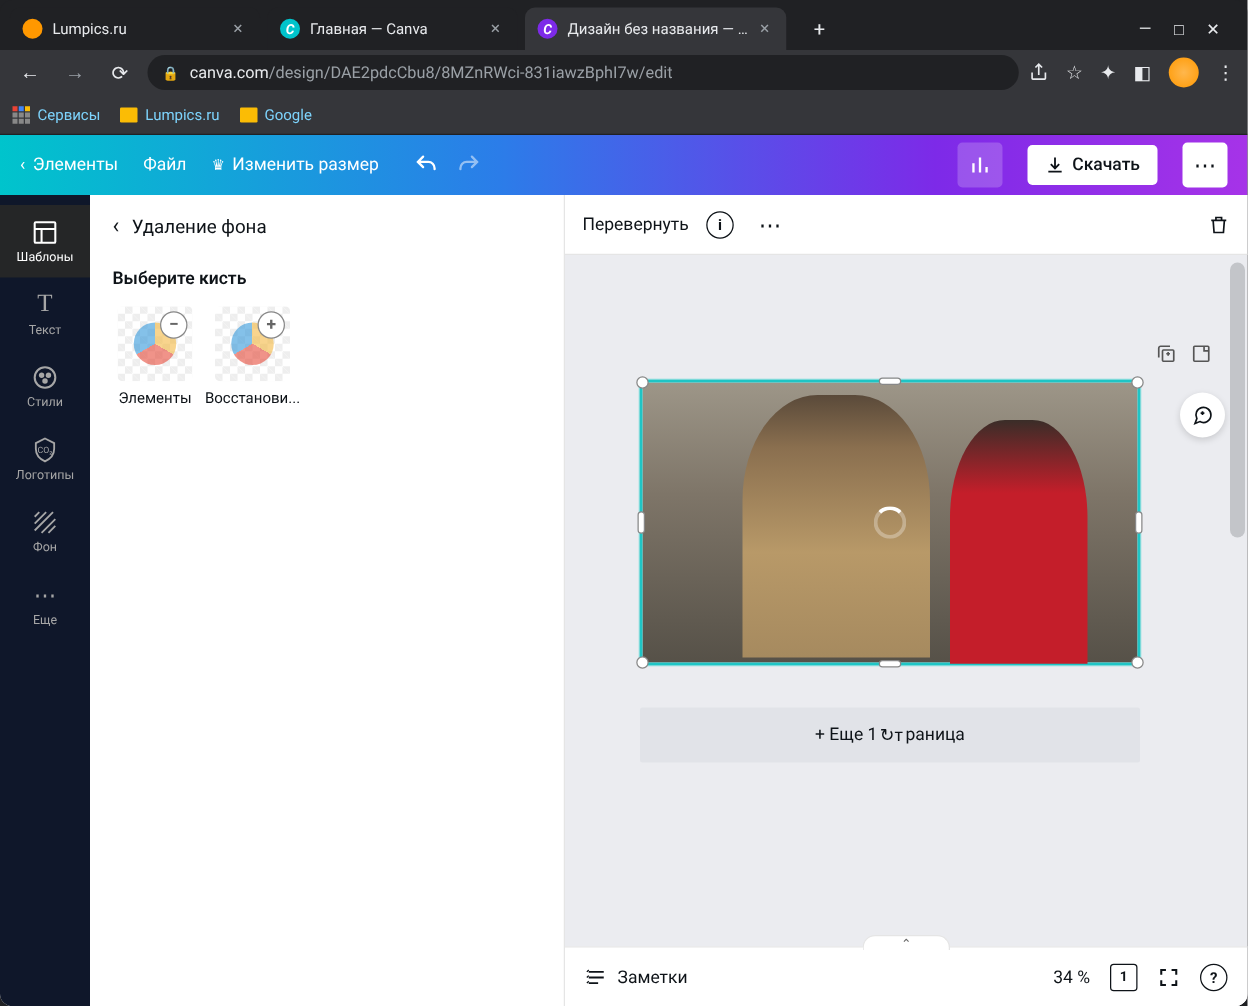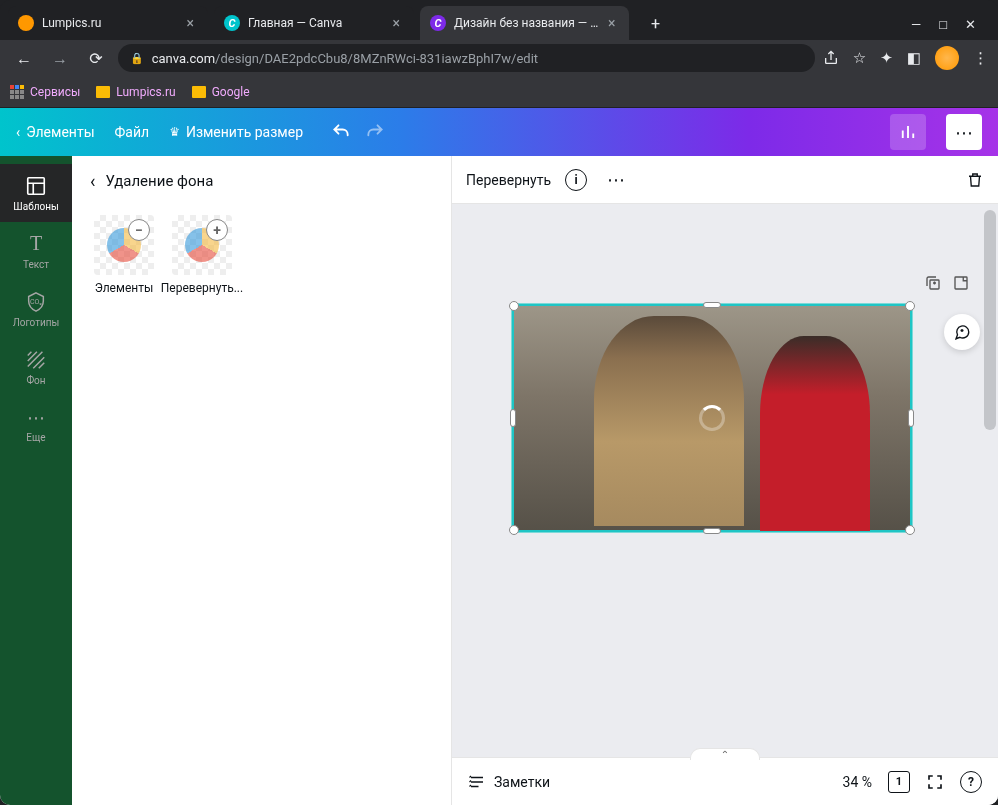--- a/index.html
+++ b/index.html
@@ -13,39 +13,39 @@
 .win-controls{margin-left:auto;display:flex;gap:18px;padding:0 14px 8px 0;color:#e8eaed}
 .win-controls span{font-size:13px;cursor:pointer}
 .addressbar{height:36px;background:#35363a;display:flex;align-items:center;padding:0 10px;gap:8px}
 .nav-btn{color:#9aa0a6;width:28px;height:28px;display:flex;align-items:center;justify-content:center;font-size:16px}
 .nav-btn.enabled{color:#e8eaed}
 .url-box{flex:1;background:#202124;border-radius:20px;height:28px;display:flex;align-items:center;padding:0 12px;color:#9aa0a6;font-size:13px}
 .url-box .lock{margin-right:8px;font-size:11px}
 .url-box .domain{color:#e8eaed}
 .addr-icons{display:flex;gap:14px;color:#e8eaed;font-size:15px;align-items:center}
 .avatar{width:24px;height:24px;border-radius:50%;background:radial-gradient(circle,#ffb74d,#ff9800)}
-.bookmarks{height:32px;background:#35363a;border-bottom:1px solid #202124;display:flex;padding:0 10px;gap:16px;font-size:12px;color:#f0abfc}
+.bookmarks{height:32px;background:#35363a;border-bottom:1px solid #202124;display:flex;padding:0 10px;gap:16px;font-size:12px;color:#7dd3fc}
 .bookmarks .bm{display:flex;align-items:center;gap:6px}
 .apps-icon{width:14px;height:14px;display:grid;grid-template-columns:repeat(3,1fr);gap:1px}
 .apps-icon span{background:#888}
 .apps-icon span:nth-child(1){background:#ea4335}.apps-icon span:nth-child(2){background:#4285f4}.apps-icon span:nth-child(3){background:#fbbc05}
 .folder{width:14px;height:12px;background:#fbbc05;border-radius:1px}
 
 .canva-header{height:48px;background:linear-gradient(90deg,#00c4cc 0%,#2b7de9 40%,#7d2ae8 75%,#a633e8 100%);display:flex;align-items:center;padding:0 16px;gap:20px;color:#fff;font-size:14px}
 .canva-header .hbtn{display:flex;align-items:center;gap:6px;cursor:pointer}
 .canva-header .crown{font-size:12px}
 .undo-redo{display:flex;gap:14px;margin-left:8px}
 .spacer{flex:1}
 .share-btn{background:rgba(255,255,255,0.25);padding:8px 14px;border-radius:4px;font-size:14px}
 .chart-btn{width:36px;height:36px;display:flex;align-items:center;justify-content:center;background:rgba(255,255,255,0.2);border-radius:4px}
 .download-btn{background:#fff;color:#0e1318;padding:8px 14px;border-radius:4px;display:flex;align-items:center;gap:6px;font-weight:500}
 .more-btn{background:#fff;color:#0e1318;width:36px;height:36px;display:flex;align-items:center;justify-content:center;border-radius:4px;font-size:18px}
 
 .app-body{display:flex;height:649px;background:#fff}
-.sidenav{width:72px;background:#14532d;display:flex;flex-direction:column;align-items:flex-start;padding-top:8px;color:#a6a6a6;font-size:10px}
+.sidenav{width:72px;background:#0f172a;display:flex;flex-direction:column;align-items:flex-start;padding-top:8px;color:#a6a6a6;font-size:10px}
 .sidenav .item{width:72px;height:58px;display:flex;flex-direction:column;align-items:center;justify-content:center;gap:4px;cursor:pointer}
 .sidenav .item.active{background:#252627;color:#fff}
 .sidenav .icon{font-size:18px}
 
 .panel{width:380px;background:#fff;border-right:1px solid #e5e5e5;padding:14px 18px}
 .panel-back{display:flex;align-items:center;gap:10px;font-size:15px;color:#0e1318;margin-bottom:24px;cursor:pointer}
 .panel-back .chev{font-size:18px}
 .panel h3{font-size:14px;font-weight:600;margin-bottom:14px;color:#0e1318}
 .brush-row{display:flex;gap:10px}
 .brush{width:68px;display:flex;flex-direction:column;align-items:center;gap:6px;font-size:12px;color:#0e1318;cursor:pointer}
@@ -184,40 +184,59 @@
           <path d="M15 14l5-5-5-5M20 9H10a6 6 0 00-6 6v1"></path>
         </svg>
       </span>
   </div>
   <div class="spacer"></div>
   <div class="chart-btn">
       <svg width="18" height="18" viewBox="0 0 24 24" fill="none" stroke="#fff" stroke-width="2.5">
         <path d="M5 20V10M12 20V4M19 20v-6"></path>
       </svg>
     </div>
+  <div class="download-btn">
+    <span>
+        <svg width="16" height="16" viewBox="0 0 24 24" fill="none" stroke="#0e1318" stroke-width="2.2">
+          <path d="M12 3v12m-5-4l5 5 5-5M4 20h16"></path>
+        </svg>
+      </span>
+    <span>Скачать</span>
+  </div>
   <div class="more-btn">⋯</div>
 </div>
 
 <div class="app-body">
   <div class="sidenav">
     <div class="item active">
       <span class="icon">
           <svg width="22" height="22" viewBox="0 0 24 24" fill="none" stroke="currentColor" stroke-width="1.8">
             <rect x="3" y="3" width="18" height="18" rx="1"></rect>
             <path d="M3 9h18M9 9v12"></path>
           </svg>
         </span>
       <span>Шаблоны</span>
     </div>
     <div class="item">
       <span class="icon" style="font-size:20px;font-family:serif">T</span>
       <span>Текст</span>
     </div>
     <div class="item">
       <span class="icon">
+          <svg width="22" height="22" viewBox="0 0 24 24" fill="none" stroke="currentColor" stroke-width="1.8">
+            <circle cx="12" cy="12" r="9"></circle>
+            <circle cx="9" cy="10" r="1.5" fill="currentColor"></circle>
+            <circle cx="15" cy="10" r="1.5" fill="currentColor"></circle>
+            <circle cx="12" cy="15" r="1.5" fill="currentColor"></circle>
+          </svg>
+        </span>
+      <span>Стили</span>
+    </div>
+    <div class="item">
+      <span class="icon">
           <svg width="22" height="22" viewBox="0 0 24 24" fill="none" stroke="currentColor" stroke-width="1.6">
             <path d="M12 2l8 4v5c0 5-3.5 9-8 11-4.5-2-8-6-8-11V6l8-4z"></path>
           </svg>
           <span style="position:absolute;font-size:7px;margin-top:-15px;margin-left:5px">CO₂</span>
         </span>
       <span>Логотипы</span>
     </div>
     <div class="item">
       <span class="icon">
           <svg width="22" height="22" viewBox="0 0 24 24" fill="none" stroke="currentColor" stroke-width="1.6">
@@ -230,34 +249,35 @@
       <span class="icon">⋯</span>
       <span>Еще</span>
     </div>
   </div>
 
   <div class="panel">
     <div class="panel-back">
       <span class="chev">‹</span>
       <span>Удаление фона</span>
     </div>
+    <h3>Выберите кисть</h3>
     <div class="brush-row">
       <div class="brush">
         <div class="thumb">
           <div class="ball"></div>
           <div class="badge">−</div>
         </div>
         <span>Элементы</span>
       </div>
       <div class="brush">
         <div class="thumb">
           <div class="ball"></div>
           <div class="badge">+</div>
         </div>
-        <span>Перевернуть...</span>
+        <span>Восстанови...</span>
       </div>
     </div>
   </div>
 
   <div class="canvas-area">
     <div class="ctx-toolbar">
       <div><span>Перевернуть</span></div>
       <div class="info">i</div>
       <div class="dots">⋯</div>
       <div class="trash">
@@ -294,20 +314,25 @@
         <div class="handle h-b"></div>
         <div class="handle h-l"></div>
         <div class="handle h-r"></div>
       </div>
       <div class="spark-btn">
           <svg width="18" height="18" viewBox="0 0 24 24" fill="none" stroke="#0e1318" stroke-width="1.8">
             <path d="M21 12a8 8 0 01-11.8 7L4 21l2-5.2A8 8 0 1121 12z"></path>
             <path d="M12 8v4M10 10h4"></path>
           </svg>
         </div>
+      <div class="add-page">
+        <span>+ Еще 1 </span>
+          <span class="refresh">↻т</span>
+          <span>раница</span>
+      </div>
       <div class="scroll-v"></div>
     </div>
     <div class="footer">
       <div class="footer-tab">⌃</div>
       <div class="notes">
         <span>
             <svg width="18" height="18" viewBox="0 0 24 24" fill="none" stroke="#0e1318" stroke-width="2">
               <path d="M4 6h16M4 12h16M4 18h10"></path>
               <path d="M2 6l2-2M2 12l2-2M2 18l2-2" stroke-width="1.5"></path>
             </svg>

